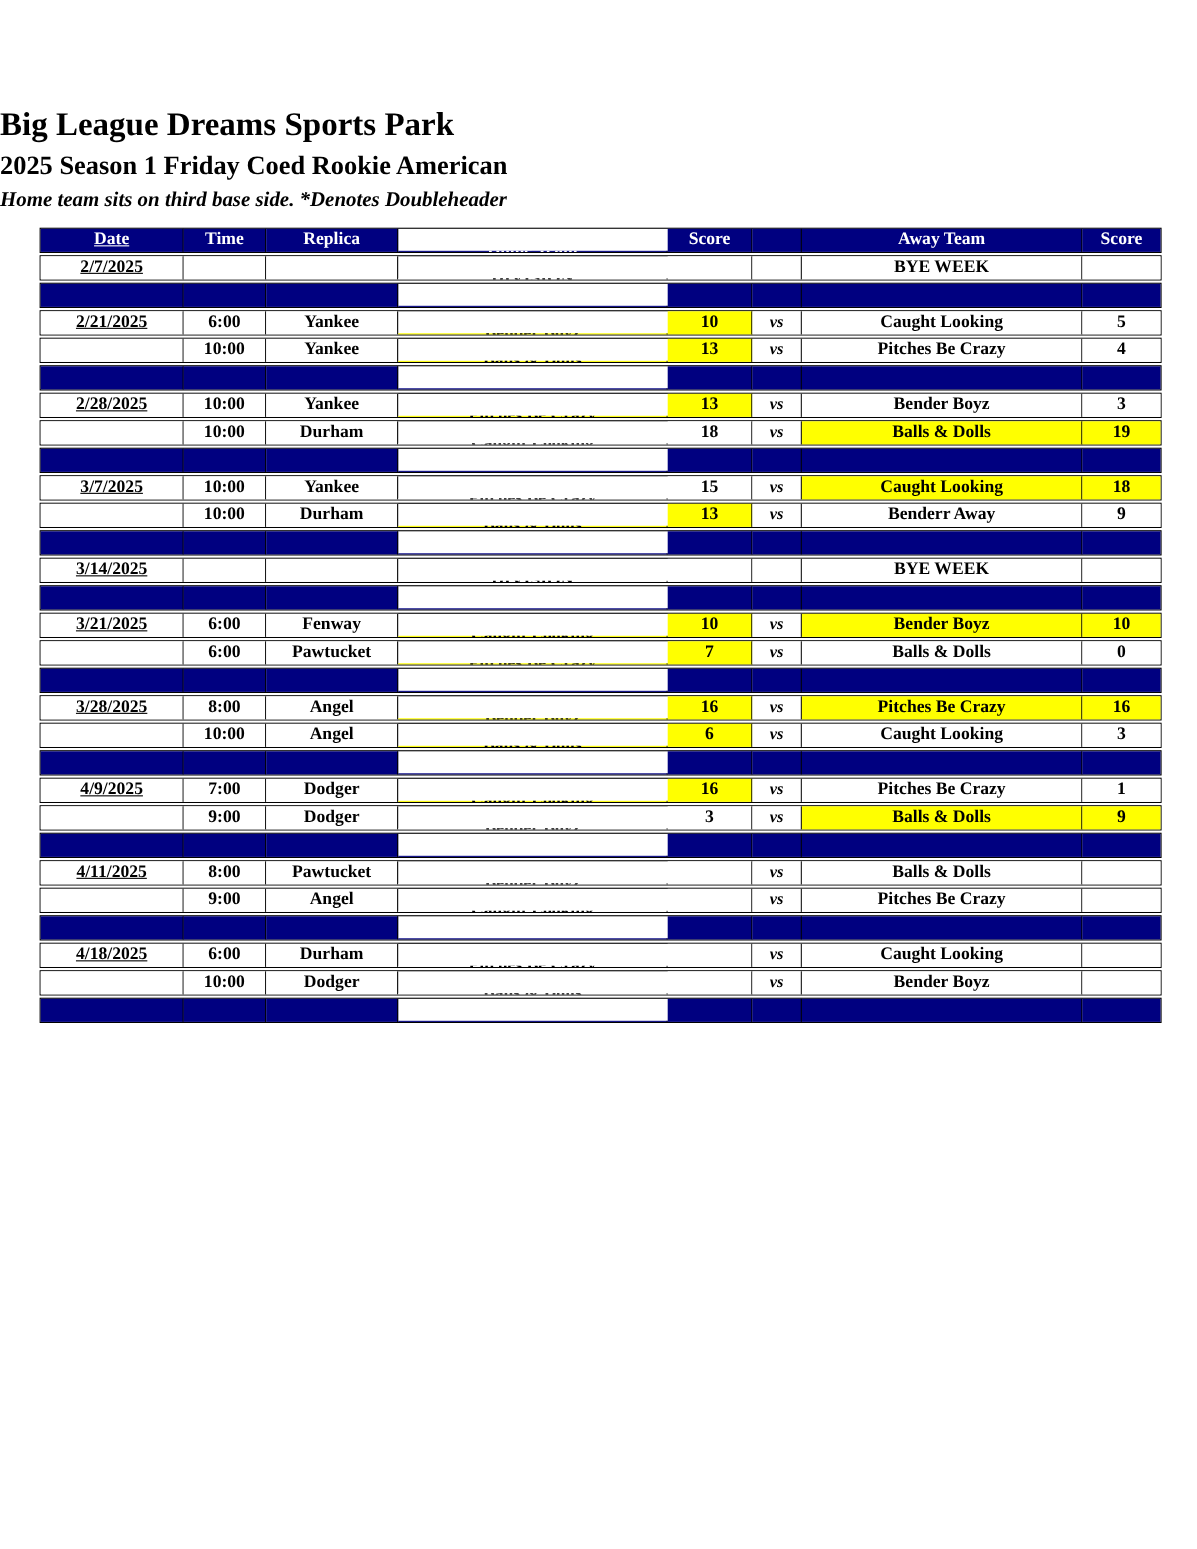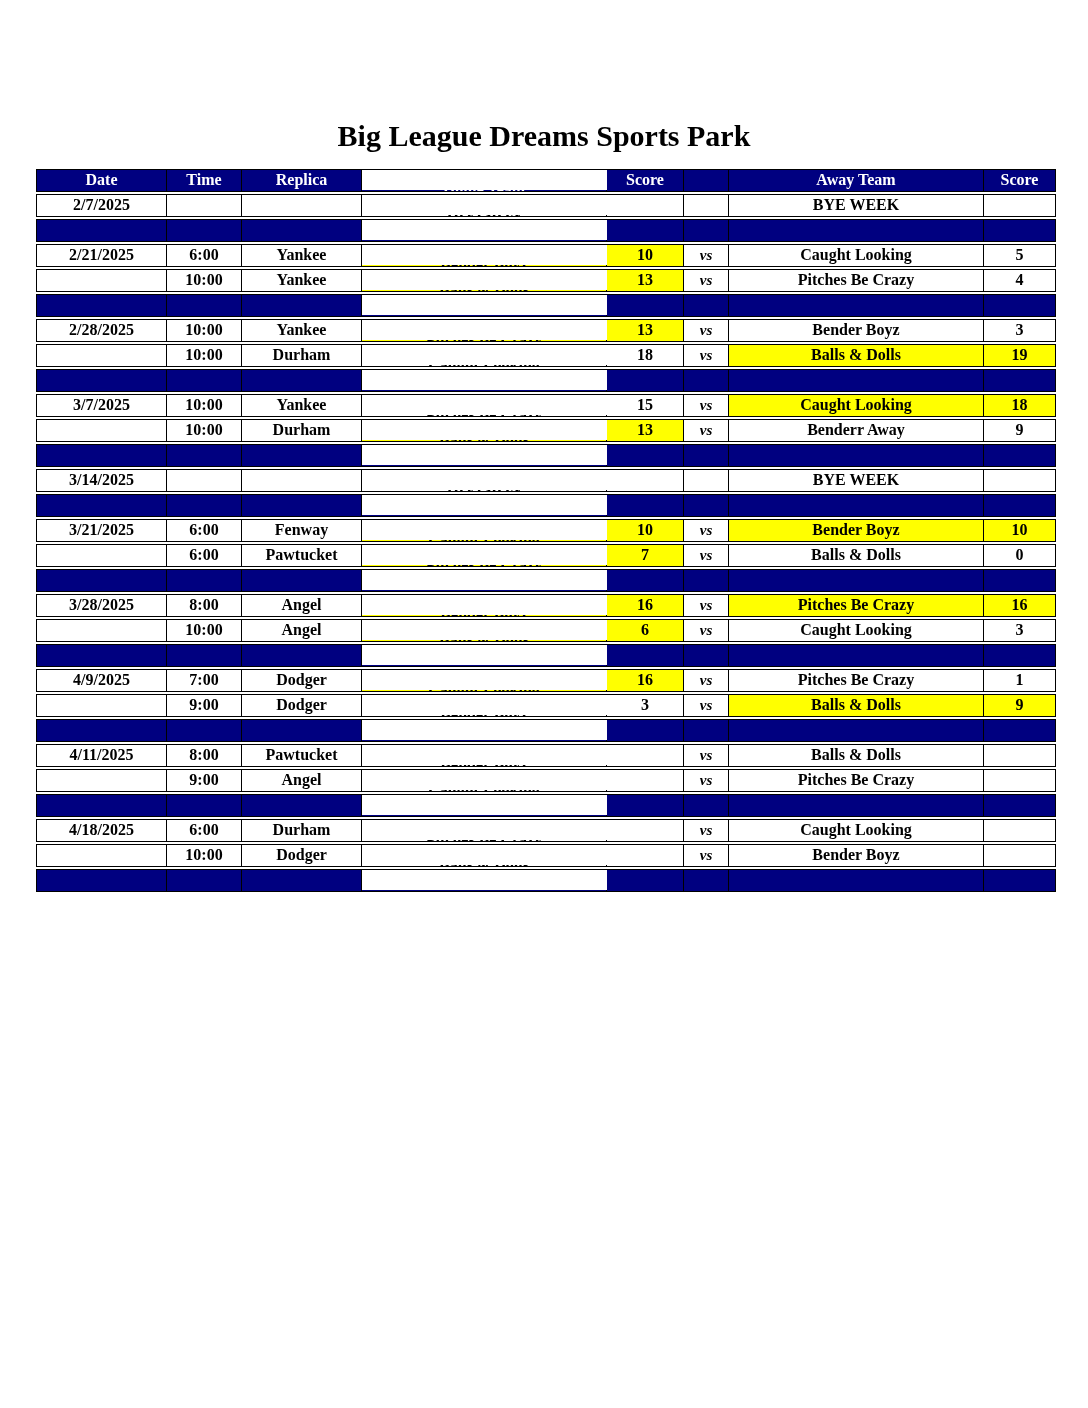--- a/index.html
+++ b/index.html
@@ -6,21 +6,21 @@
   .page{
     position:relative;
     width:1088px;
     height:1408px;
     background:#ffffff;
     font-family:"Liberation Serif", serif;
     font-weight:bold;
     color:#000000;
     overflow:hidden;
   }
-  .titles{ padding-top:96px; text-align:center;margin-top:22px; }
+  .titles{ padding-top:96px; text-align:left; }
   .title{ font-size:30px; line-height:36px; }
   .subtitle{ font-size:24px; line-height:26px; margin-top:6px; }
   .tagline{ font-size:19px; line-height:20px; margin-top:8px; font-style:italic; }
 
   .schedule-table{
     margin:15px 0 0 36px;
     width:1020px;
   }
   .row{
     display:flex;
@@ -38,21 +38,21 @@
     box-sizing:border-box;
     border-right:1.5px solid #000000;
     font-size:16px;
     line-height:1;
     white-space:nowrap;
     overflow:hidden;
     background:#ffffff;
   }
   .cell:last-child{ border-right:none; }
 
-  .c-date{width:130px;}
+  .c-date{width:130px;text-decoration:underline;}
   .c-time{width:75px;text-align:right;}
   .c-replica{width:120px;}
   .c-home{width:245px;margin-top:20px;}
   .c-score{width:77px;}
   .c-vs{width:45px; font-style:italic; font-size:15px;}
   .c-away{width:255px;}
   .c-score2{flex:1;}
 
   .header-row .cell{
     background:#000080;
@@ -63,20 +63,22 @@
     background:#000080;
   }
   .hl{ background:#ffff00; }
 </style>
 </head>
 <body>
 
 <div class="page">
   <div class="titles">
     <div class="title">Big League Dreams Sports Park</div>
+    <div class="subtitle">2025 Season 1 Friday Coed Rookie American</div>
+    <div class="tagline">Home team sits on third base side.  *Denotes Doubleheader</div>
   </div>
   <div class="schedule-table" id="schedule-table">
       <div class="row header-row">
         <div class="cell c-date">Date</div>
         <div class="cell c-time">Time</div>
         <div class="cell c-replica">Replica</div>
         <div class="cell c-home">Home Team</div>
         <div class="cell c-score">Score</div>
         <div class="cell c-vs"></div>
         <div class="cell c-away">Away Team</div>

